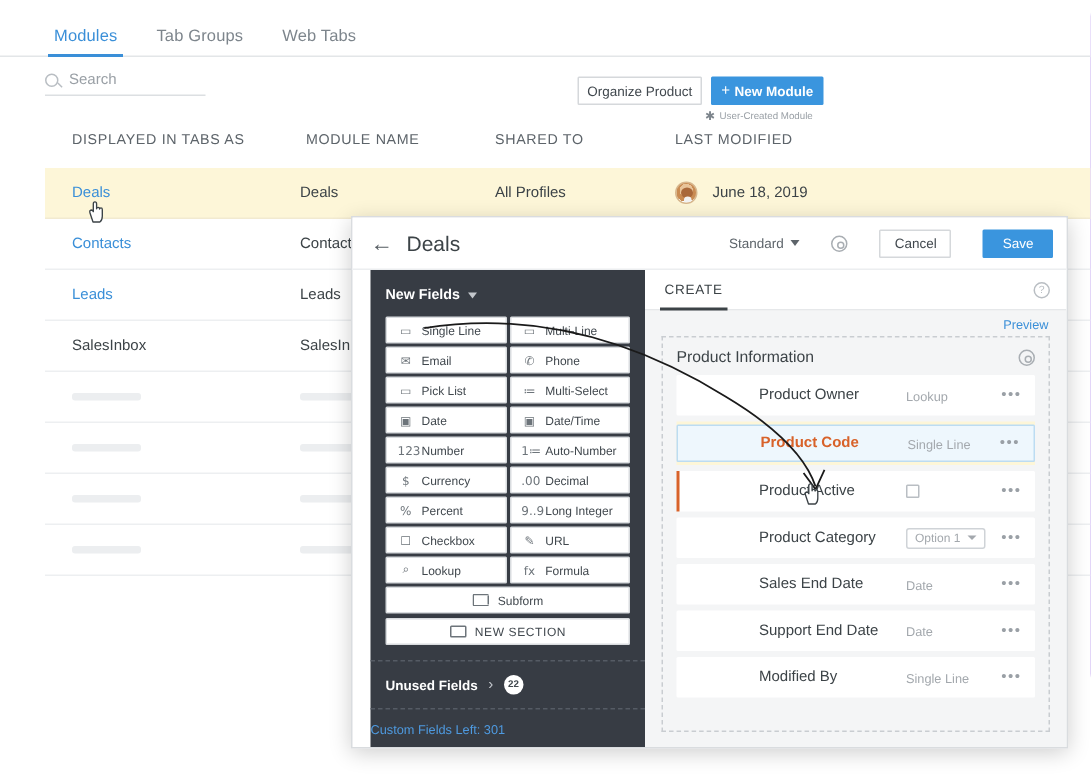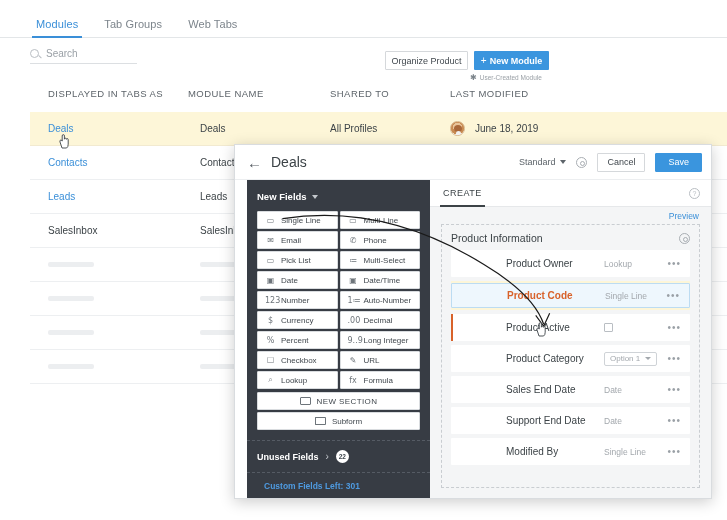--- a/index.html
+++ b/index.html
@@ -89,21 +89,21 @@
     background:#fff; border:1px solid #d9dcdf;
     box-shadow:0 3px 14px rgba(0,0,0,.20);
     display:flex; flex-direction:column; overflow:hidden;
   }
   .m-head {
     height:35px; flex:none; background:#fff; display:flex; align-items:center;
     padding:0 9px 0 12px; border-bottom:1px solid #eceef0;
   }
   .back-arrow { font-size:15px; color:#545b61; margin-right:9px; line-height:1; }
   .m-title { font-size:14px; color:#3c4347; }
-  .m-head-right { margin-left:auto; display:flex; align-items:center; gap:10px; }
+  .m-head-right { margin-left:auto; display:flex; align-items:center; gap:21px; }
   .std-sel { display:flex; align-items:center; gap:5px; font-size:9px; color:#5d646a; }
   .caret { width:0; height:0; border-left:3.5px solid transparent; border-right:3.5px solid transparent; border-top:4px solid #5d646a; }
   .gear {
     width:11px; height:11px; border-radius:50%; border:1.4px solid #a9aeb3; position:relative; flex:none;
   }
   .gear:before {
     content:""; position:absolute; left:50%; top:50%; width:3px; height:3px; margin:-1.5px 0 0 -1.5px;
     border-radius:50%; border:1px solid #a9aeb3;
   }
   .mbtn {
@@ -137,21 +137,21 @@
   .rect-ico.split { border-right:none; box-shadow:inset -4px 0 0 -3px #6d747a; }
   .pal-div { border-top:1px dashed #555b64; margin:10px -10px 0 -10px; }
   .unused {
     display:flex; align-items:center; gap:7px; padding:9px 0 9px 0; font-size:9px; font-weight:bold; color:#fff;
   }
   .chev-r { font-size:10px; color:#c3c7cc; font-weight:normal; }
   .badge {
     width:13px; height:13px; border-radius:50%; background:#fff; color:#41484e;
     font-size:6.5px; font-weight:bold; display:flex; align-items:center; justify-content:center;
   }
-  .cfl { font-size:8.5px; color:#4e9ae0; font-weight:bold; padding-top:8px; border-top:1px dashed #555b64; margin:0 -10px; padding-left:17px; }
+  .cfl { font-size:8.5px; color:#4e9ae0; font-weight:normal; padding-top:8px; border-top:1px dashed #555b64; margin:0 -10px; padding-left:0; }
 
   
   .canvas { flex:1; background:#f4f5f6; display:flex; flex-direction:column; min-width:0; }
   .canvas-tabs {
     height:27px; flex:none; background:#fff; display:flex; align-items:center;
     padding:0 11px 0 13px; border-bottom:1px solid #e6e8ea;justify-content:center;
   }
   .ctab { font-size:9px; color:#3c4347; letter-spacing:.5px; position:relative; height:27px; display:flex; align-items:center; }
   .ctab.active:after { content:""; position:absolute; left:-3px; right:-3px; bottom:0; height:2px; background:#3c4347; }
   .help-ico {
@@ -225,21 +225,21 @@
       <span>New Module</span>
     </div>
 
     <div class="legend">
       <span class="star">✱</span>
       <span>User-Created Module</span>
     </div>
 
     <div class="thead" id="table-head">
         <div class="th" style="left: 48px;">DISPLAYED IN TABS AS</div>
-        <div class="th" style="left: 188px;">MODULE NAME</div>
+        <div class="th" style="left: 204px;">MODULE NAME</div>
         <div class="th" style="left: 330px;">SHARED TO</div>
         <div class="th" style="left: 450px;">LAST MODIFIED</div>
       </div>
 
     <div class="rows" id="table-rows">
         <div class="row hl">
           <div class="cell c1 link">Deals</div>
           <div class="cell c2">Deals</div>
           <div class="cell c3">All Profiles</div>
           <div class="cell c4 mod-date">
@@ -379,27 +379,27 @@
             <div class="fchip">
               <span class="gi">⌕</span>
               <span>Lookup</span>
             </div>
             <div class="fchip">
               <span class="gi">fx</span>
               <span>Formula</span>
             </div>
           </div>
 
+        <div class="pal-wide">
+          <span class="rect-ico split"></span>
+          <span>Subform</span>
+        </div>
         <div class="pal-wide caps">
           <span class="rect-ico"></span>
           <span>NEW SECTION</span>
-        </div>
-        <div class="pal-wide">
-          <span class="rect-ico split"></span>
-          <span>Subform</span>
         </div>
 
         <div class="pal-div"></div>
         <div class="unused">
           <span>Unused Fields</span>
           <span class="chev-r">›</span>
           <span class="badge">22</span>
         </div>
         <div class="cfl">Custom Fields Left: 301</div>
       </div>

